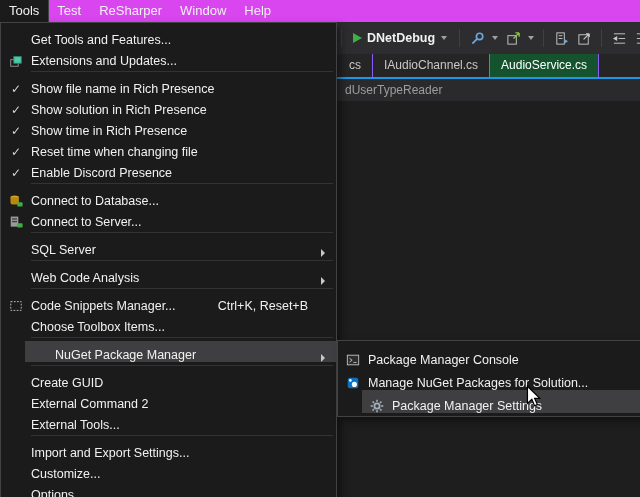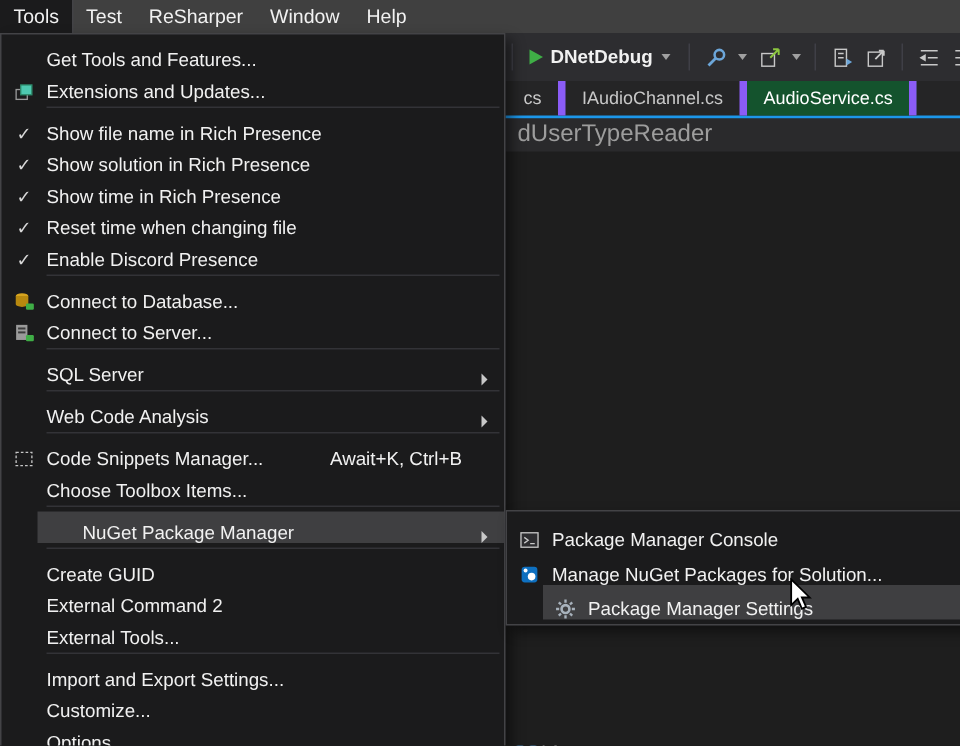--- a/index.html
+++ b/index.html
@@ -4,40 +4,40 @@
 <style>
   html,body{margin:0;padding:0;}
   body{
     width:640px;height:497px;position:relative;overflow:hidden;
     background:#1e1e1e;
     font-family:"Liberation Sans","DejaVu Sans",sans-serif;
     -webkit-font-smoothing:antialiased;
     cursor:default;
   }
   
-  .menubar{position:absolute;top:0;left:0;right:0;height:22px;background:#404040;display:flex;z-index:5;}
+  .menubar{position:absolute;top:0;left:0;right:0;height:22px;background:#d946ef;display:flex;z-index:5;}
   .menubar-item{padding:0 9px;line-height:22px;font-size:13px;color:#f1f1f1;white-space:nowrap;}
   .menubar-item.active{background:#1b1b1c;box-shadow:1px 0 0 #434346,-1px 0 0 #434346,0 -1px 0 #434346;}
   
   .toolbar{position:absolute;top:22px;left:0;right:0;height:32px;background:#2d2d30;z-index:2;}
   .toolbar-content{position:absolute;left:338px;top:0;height:100%;display:flex;align-items:center;gap:5px;}
   .tsep{width:1px;height:18px;background:#3f3f46;margin:0 3px;flex:0 0 1px;}
   .run-group{display:flex;align-items:center;gap:5px;padding:2px 3px;font-weight:bold;}
   .play{width:0;height:0;border-left:9px solid #3fae46;border-top:5px solid transparent;border-bottom:5px solid transparent;}
   .run-label{font-size:12.5px;color:#f1f1f1;}
   .caret{width:0;height:0;border-top:4px solid #a0a0a0;border-left:3.5px solid transparent;border-right:3.5px solid transparent;margin:0 1px;}
   .tbicon{display:inline-flex;align-items:center;justify-content:center;width:18px;height:20px;}
   
   .tabstrip{position:absolute;top:54px;left:0;right:0;height:23px;background:#252526;border-bottom:2px solid #1c97ea;z-index:2;}
   .tabs{position:absolute;left:338px;top:0;height:23px;display:flex;}
-  .tab{padding:0 11px;line-height:23px;font-size:12px;color:#c8c8c8;border-right:5px solid #8b5cf6;white-space:nowrap;}
+  .tab{padding:0 11px;line-height:23px;font-size:12px;color:#c8c8c8;border-right:1px solid #8b5cf6;white-space:nowrap;}
   .tab.active{color:#ffffff;background:#14532d;}
   
   .breadcrumb{position:absolute;top:79px;left:0;right:0;height:22px;background:#2a2a2c;z-index:2;}
-  .breadcrumb-text{position:absolute;left:345px;top:0;line-height:22px;font-size:16px;color:#9d9d9d;}
+  .breadcrumb-text{position:absolute;left:345px;top:0;line-height:22px;font-size:12px;color:#9d9d9d;}
   
   .editor{position:absolute;top:101px;left:0;right:0;bottom:0;background:#1e1e1e;z-index:1;}
   .code-line{position:absolute;font-family:"DejaVu Sans Mono","Liberation Mono",monospace;font-size:13px;line-height:16px;white-space:pre;}
   .tok-plain{color:#c8c8c8;}
   .tok-keyword{color:#569cd6;}
   
   .menu{background:#1b1b1c;border:1px solid #434346;box-shadow:4px 4px 8px rgba(0,0,0,.45);box-sizing:border-box;}
   .tools-menu{position:absolute;left:0;top:22px;width:337px;height:478px;padding-top:3px;z-index:10;}
   .nuget-submenu{position:absolute;left:337px;top:340px;width:316px;padding:3px 0;z-index:11;}
   .menu-item{height:21px;display:flex;align-items:flex-end;color:#f1f1f1;font-size:12.5px;padding-right:6px;white-space:nowrap;}
@@ -213,21 +213,21 @@
       <span class="mi-arrow"></span>
     </div>
     <div class="menu-sep"></div>
     <div class="menu-item">
       <span class="mi-gutter">
         <svg width="14" height="14" viewBox="0 0 16 16">
           <rect x="2" y="3" width="12" height="10" fill="none" stroke="#c8c8c8" stroke-dasharray="2 1.6"></rect>
         </svg>
       </span>
       <span class="mi-label">Code Snippets Manager...</span>
-      <span class="mi-shortcut">Await+K, Ctrl+B</span>
+      <span class="mi-shortcut">Ctrl+K, Reset+B</span>
     </div>
     <div class="menu-item">
       <span class="mi-gutter"></span>
       <span class="mi-label">Choose Toolbox Items...</span>
     </div>
     <div class="menu-sep"></div>
     <div class="menu-item highlighted">
       <span class="mi-gutter"></span>
       <span class="mi-label">NuGet Package Manager</span>
       <span class="mi-arrow"></span>

